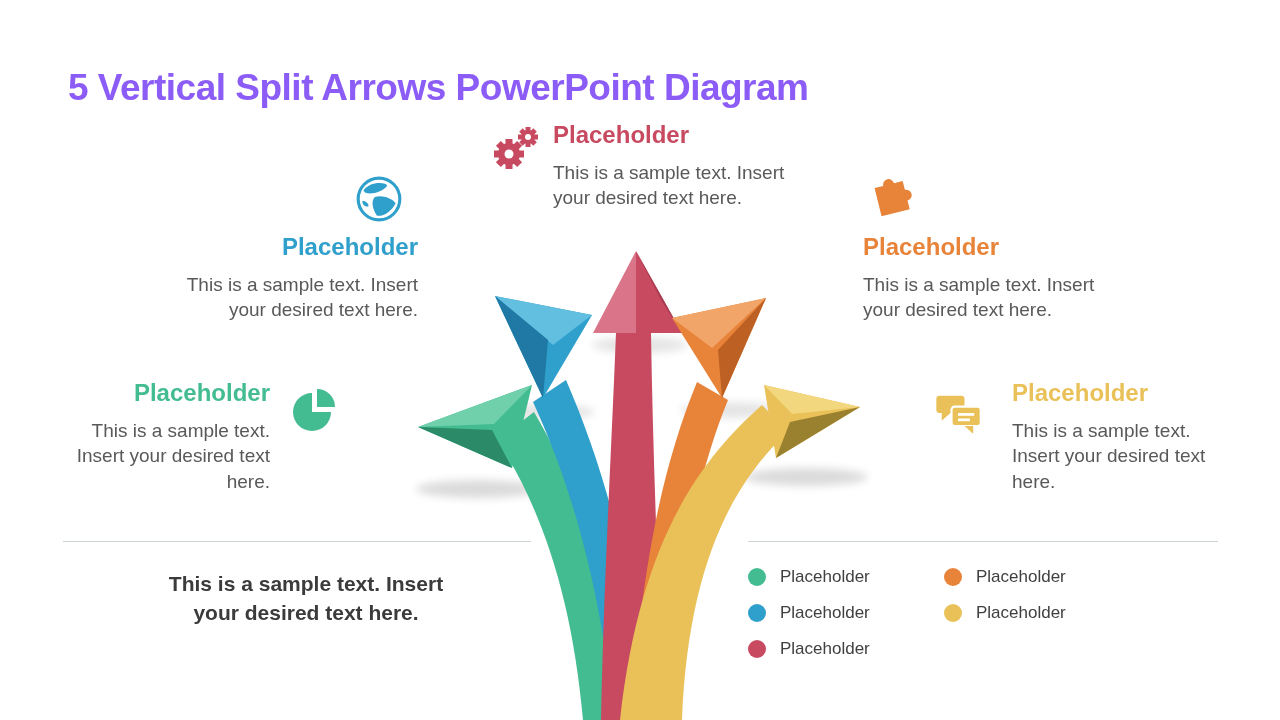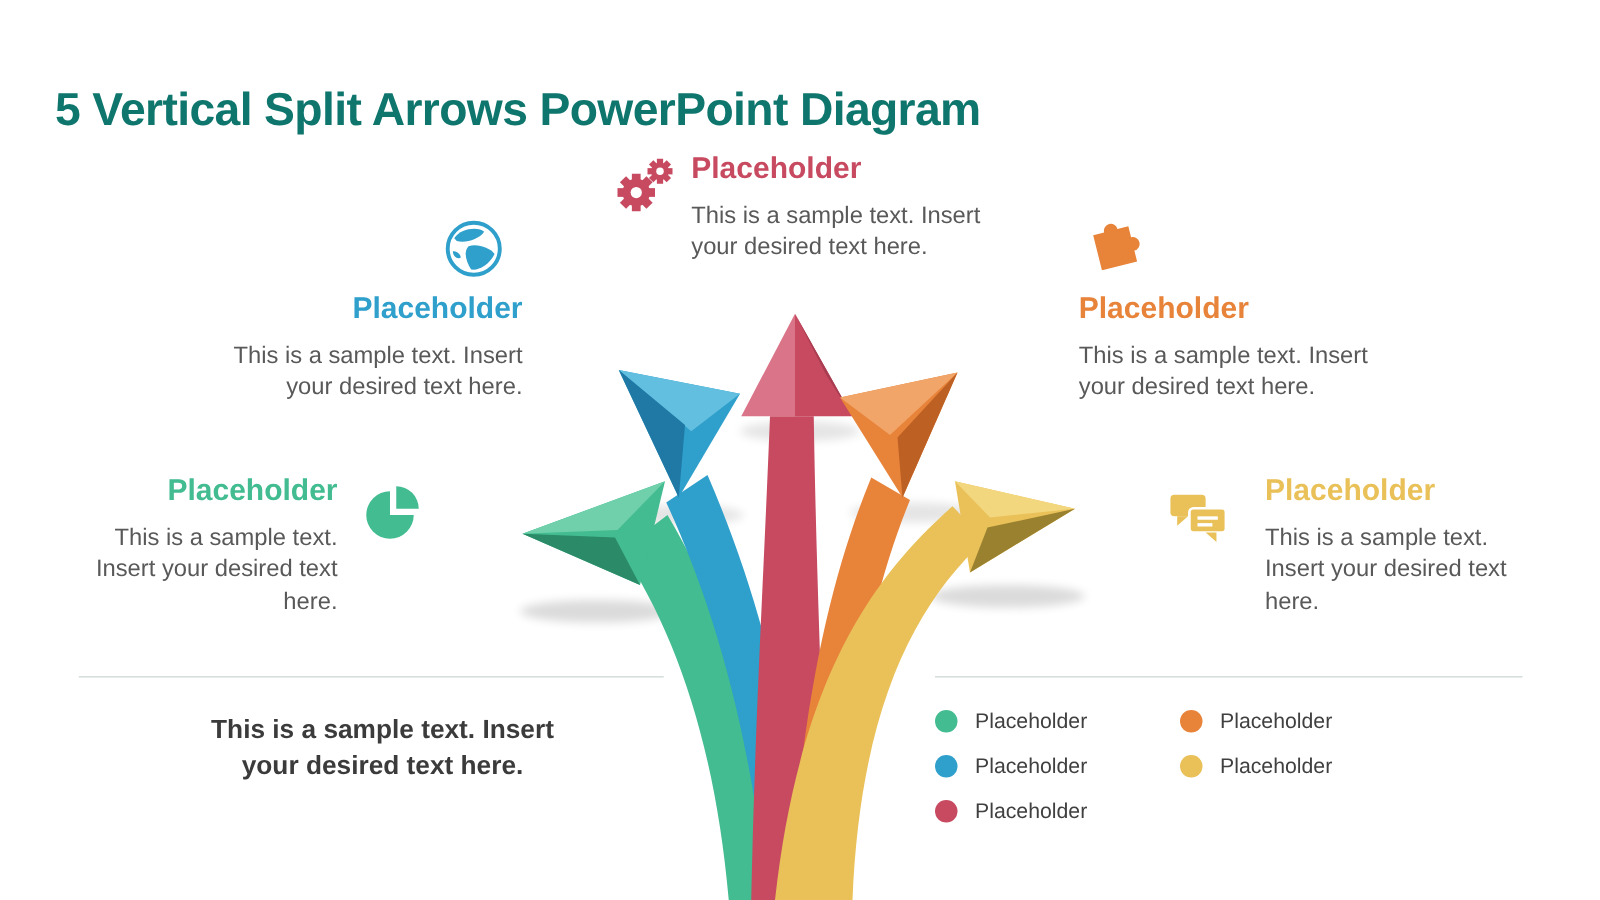--- a/index.html
+++ b/index.html
@@ -2,22 +2,22 @@
 <html><head>
 <meta charset="utf-8">
 <style>
   html,body{margin:0;padding:0;}
   body{
     width:1280px;height:720px;background:#ffffff;overflow:hidden;
     font-family:"Liberation Sans", sans-serif;position:relative;
   }
   .abs{position:absolute;}
   .slide-title{
-    left:44px;top:42px;width:1000px;
-    font-size:37px;font-weight:700;color:#0f766e;letter-spacing:-0.5px;
+    left:68px;top:42px;width:1000px;
+    font-size:37px;font-weight:700;color:#8b5cf6;letter-spacing:-0.5px;
   }
   .arrows-svg{left:0;top:0;}
   .item h3{
     margin:0 0 12px 0;font-size:24px;font-weight:700;line-height:1.1;
   }
   .item p{
     margin:0;font-size:19px;line-height:1.32;color:#595959;
   }
   .item-red{left:553px;top:122px;width:272px;text-align:left;}
   .item-blue{left:158px;top:234px;width:260px;text-align:right;}

